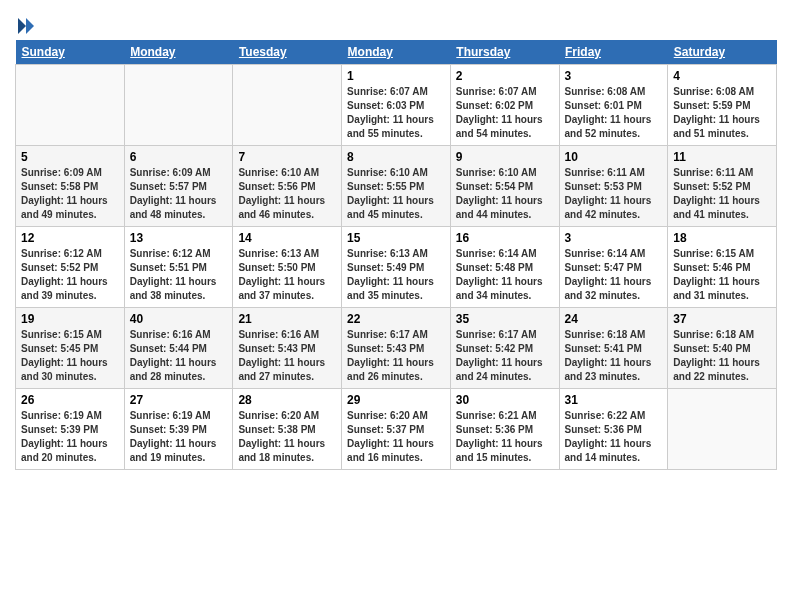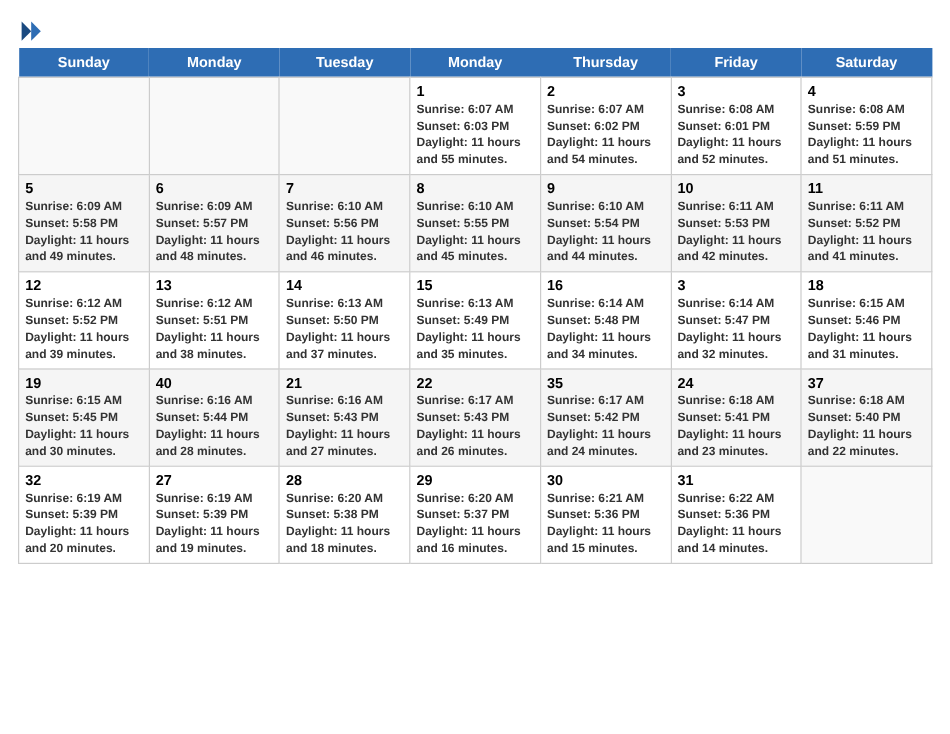--- a/index.html
+++ b/index.html
@@ -40,24 +40,25 @@
     }
     .calendar {
       width: 100%;
       border-collapse: collapse;
       margin-top: 4px;
       font-size: 10.5px;
     }
     .calendar th {
       background: #2e6db4;
       color: #fff;
-      text-align: center;
+      text-align: left;
       padding: 5px 6px;
       font-size: 12px;
       font-weight: bold;
+      text-decoration: underline;
     }
     .calendar td {
       border: 1px solid #ccc;
       vertical-align: top;
       padding: 4px 5px;
       width: calc(100% / 7);
       height: 80px;
       background: #fff;
     }
     .calendar tr:nth-child(even) td {
@@ -225,21 +226,21 @@
             <span class="day-number">24</span>
             <div class="day-info">Sunrise: 6:18 AM<br>Sunset: 5:41 PM<br>Daylight: 11 hours<br>and 23 minutes.</div>
           </td>
           <td>
             <span class="day-number">37</span>
             <div class="day-info">Sunrise: 6:18 AM<br>Sunset: 5:40 PM<br>Daylight: 11 hours<br>and 22 minutes.</div>
           </td>
         </tr>
         <tr class="row-odd">
           <td>
-            <span class="day-number">32</span>
+            <span class="day-number">26</span>
             <div class="day-info">Sunrise: 6:19 AM<br>Sunset: 5:39 PM<br>Daylight: 11 hours<br>and 20 minutes.</div>
           </td>
           <td>
             <span class="day-number">27</span>
             <div class="day-info">Sunrise: 6:19 AM<br>Sunset: 5:39 PM<br>Daylight: 11 hours<br>and 19 minutes.</div>
           </td>
           <td>
             <span class="day-number">28</span>
             <div class="day-info">Sunrise: 6:20 AM<br>Sunset: 5:38 PM<br>Daylight: 11 hours<br>and 18 minutes.</div>
           </td>

